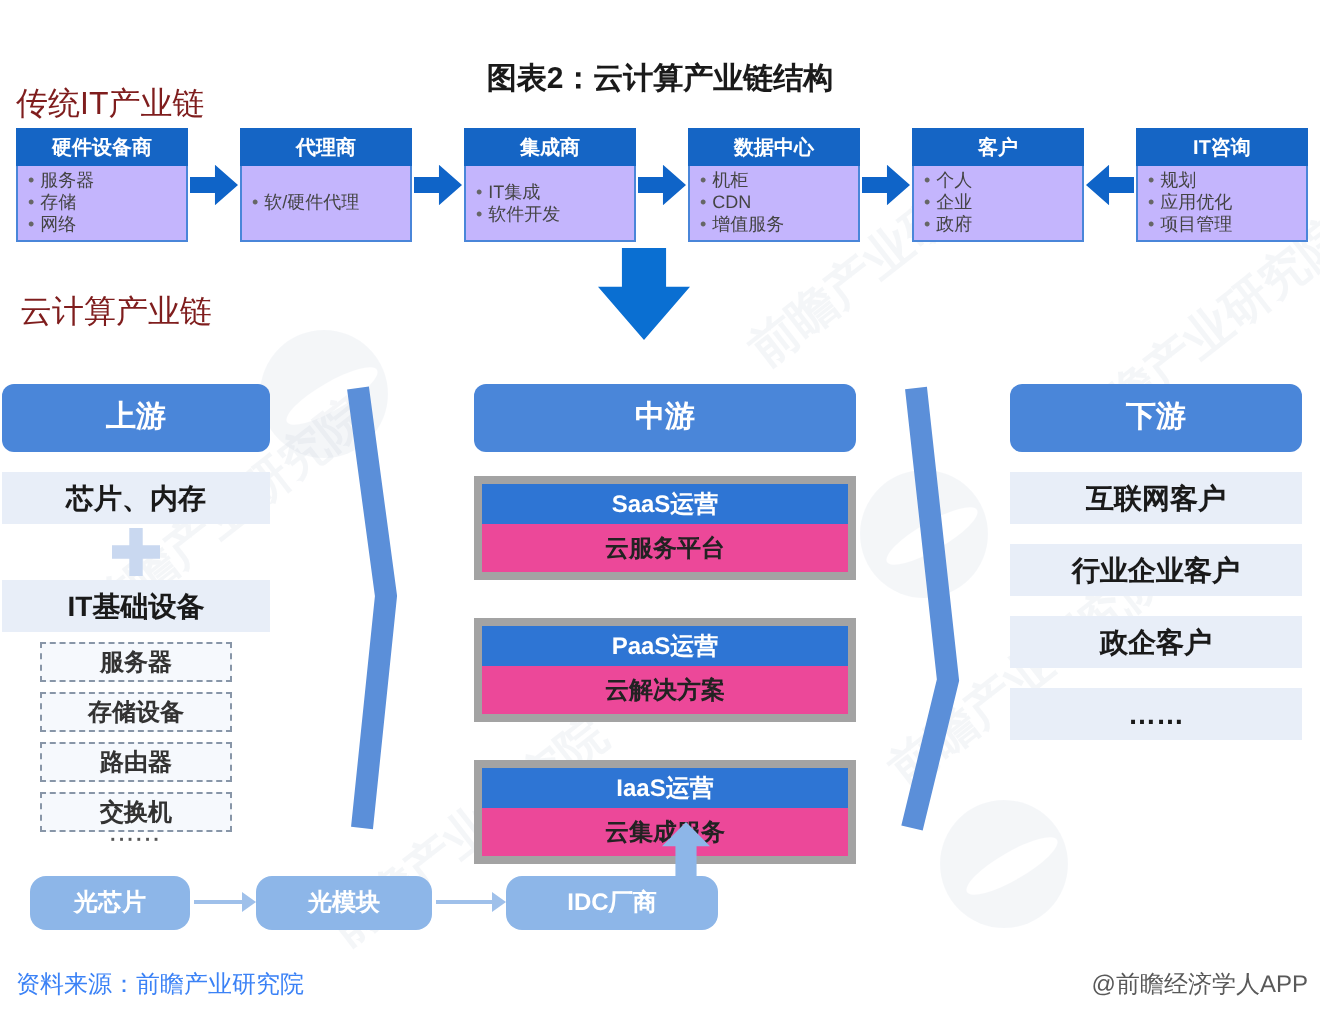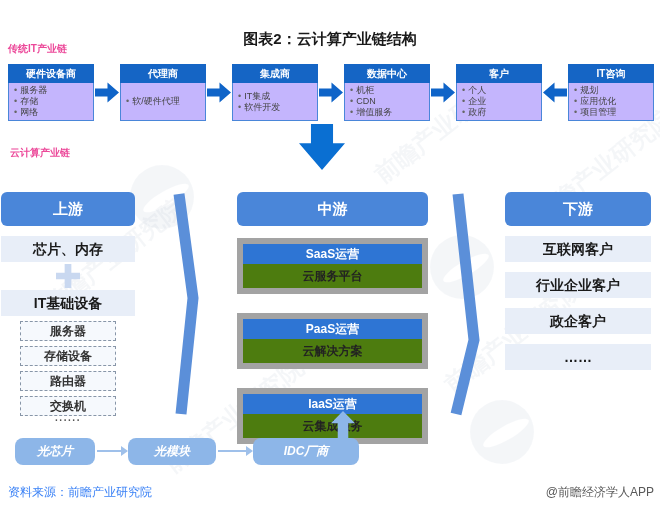--- a/index.html
+++ b/index.html
@@ -11,21 +11,21 @@
   .wm { position:absolute; color:#7e93ad; opacity:.08; font-weight:bold; font-size:24px;
         transform:rotate(-38deg); white-space:nowrap; pointer-events:none; }
   .wm-logo { position:absolute; width:64px; height:64px; border-radius:50%;
         background:#9fb0c6; opacity:.10; pointer-events:none; }
   .wm-logo::after { content:""; position:absolute; left:10px; top:26px; width:52px; height:14px;
         background:#fff; border-radius:50%; transform:rotate(-30deg); }
 
   .title { position:absolute; top:10px; left:0; width:660px; text-align:center;
            font-size:15px; font-weight:bold; color:#1a1a1a;margin-top:20px; }
 
-  .chain-label { position:absolute; font-size:10px; font-weight:bold; color:#ec4899; }
+  .chain-label { position:absolute; font-size:16px; font-weight:normal; color:#7f1d1d; }
   .label-trad { left:8px; top:42px; }
   .label-cloud { left:10px; top:146px; }
 
   
   .top-row { position:absolute; left:8px; top:64px; width:648px; display:flex; align-items:stretch; }
   .top-node { width:86px; display:flex; flex-direction:column; background:#c4b5fd; }
   .top-node-header { background:#1565c5; color:#fff; font-size:10px; font-weight:bold;
                      text-align:center; padding:3px 0 2px; }
   .top-node-body { border:1px solid #4a86d9; border-top:none; flex:1; min-height:37px;
                    display:flex; flex-direction:column; justify-content:center; padding:2px 3px; }
@@ -50,33 +50,33 @@
   .mt10 { margin-top:10px; }
   .plus-icon { width:24px; height:24px; background:#c9d8f0; margin:2px auto 0;
       clip-path:polygon(36% 0,64% 0,64% 36%,100% 36%,100% 64%,64% 64%,64% 100%,36% 100%,36% 64%,0 64%,0 36%,36% 36%); }
   .it-base { margin-top:2px; }
   .dashed-box { width:96px; margin:5px auto 0; border:1px dashed #8896a8; background:#f6f9fd;
                 font-size:12px; font-weight:bold; color:#333; text-align:center;
                 height:20px; line-height:19px; }
   .dots-small { text-align:center; color:#555; font-size:10px; font-weight:bold; letter-spacing:1px;
                 line-height:8px; margin-top:1px; }
 
-  .layer-box { border:6px solid #a3a3a3; margin-top:12px; background:#4d7c0f; }
+  .layer-box { border:4px solid #a3a3a3; margin-top:12px; background:#ec4899; }
   .layer-box.first { margin-top:12px; }
   .layer-header { background:#2e75d4; color:#fff; font-size:12px; font-weight:bold;
                   text-align:center; height:20px; line-height:20px; }
   .layer-body { font-size:12px; font-weight:bold; color:#222; text-align:center;
                 height:24px; line-height:24px; }
   .gap18 { margin-top:19px; }
 
   .chevron { position:absolute; top:190px; width:40px; height:228px; }
 
   
   .pill { position:absolute; top:438px; height:27px; background:#8db6e8; border-radius:8px;
-          color:#fff; font-size:12px; font-weight:bold; text-align:center; line-height:27px;font-style:italic; }
+          color:#fff; font-size:12px; font-weight:bold; text-align:center; line-height:27px; }
   .pill-1 { left:15px; width:80px; }
   .pill-2 { left:128px; width:88px; }
   .pill-3 { left:253px; width:106px; }
   .thin-arrow { position:absolute; top:450px; height:2px; background:#9fc0ea; }
   .thin-arrow::after { content:""; position:absolute; right:-2px; top:-4px;
       border-left:7px solid #9fc0ea; border-top:5px solid transparent; border-bottom:5px solid transparent; }
   .ta-1 { left:97px; width:29px; }
   .ta-2 { left:218px; width:33px; }
   .up-arrow { position:absolute; left:331px; top:411px; width:24px; height:27px; background:#8db6e8;
       clip-path:polygon(50% 0, 100% 45%, 72% 45%, 72% 100%, 28% 100%, 28% 45%, 0 45%); }

